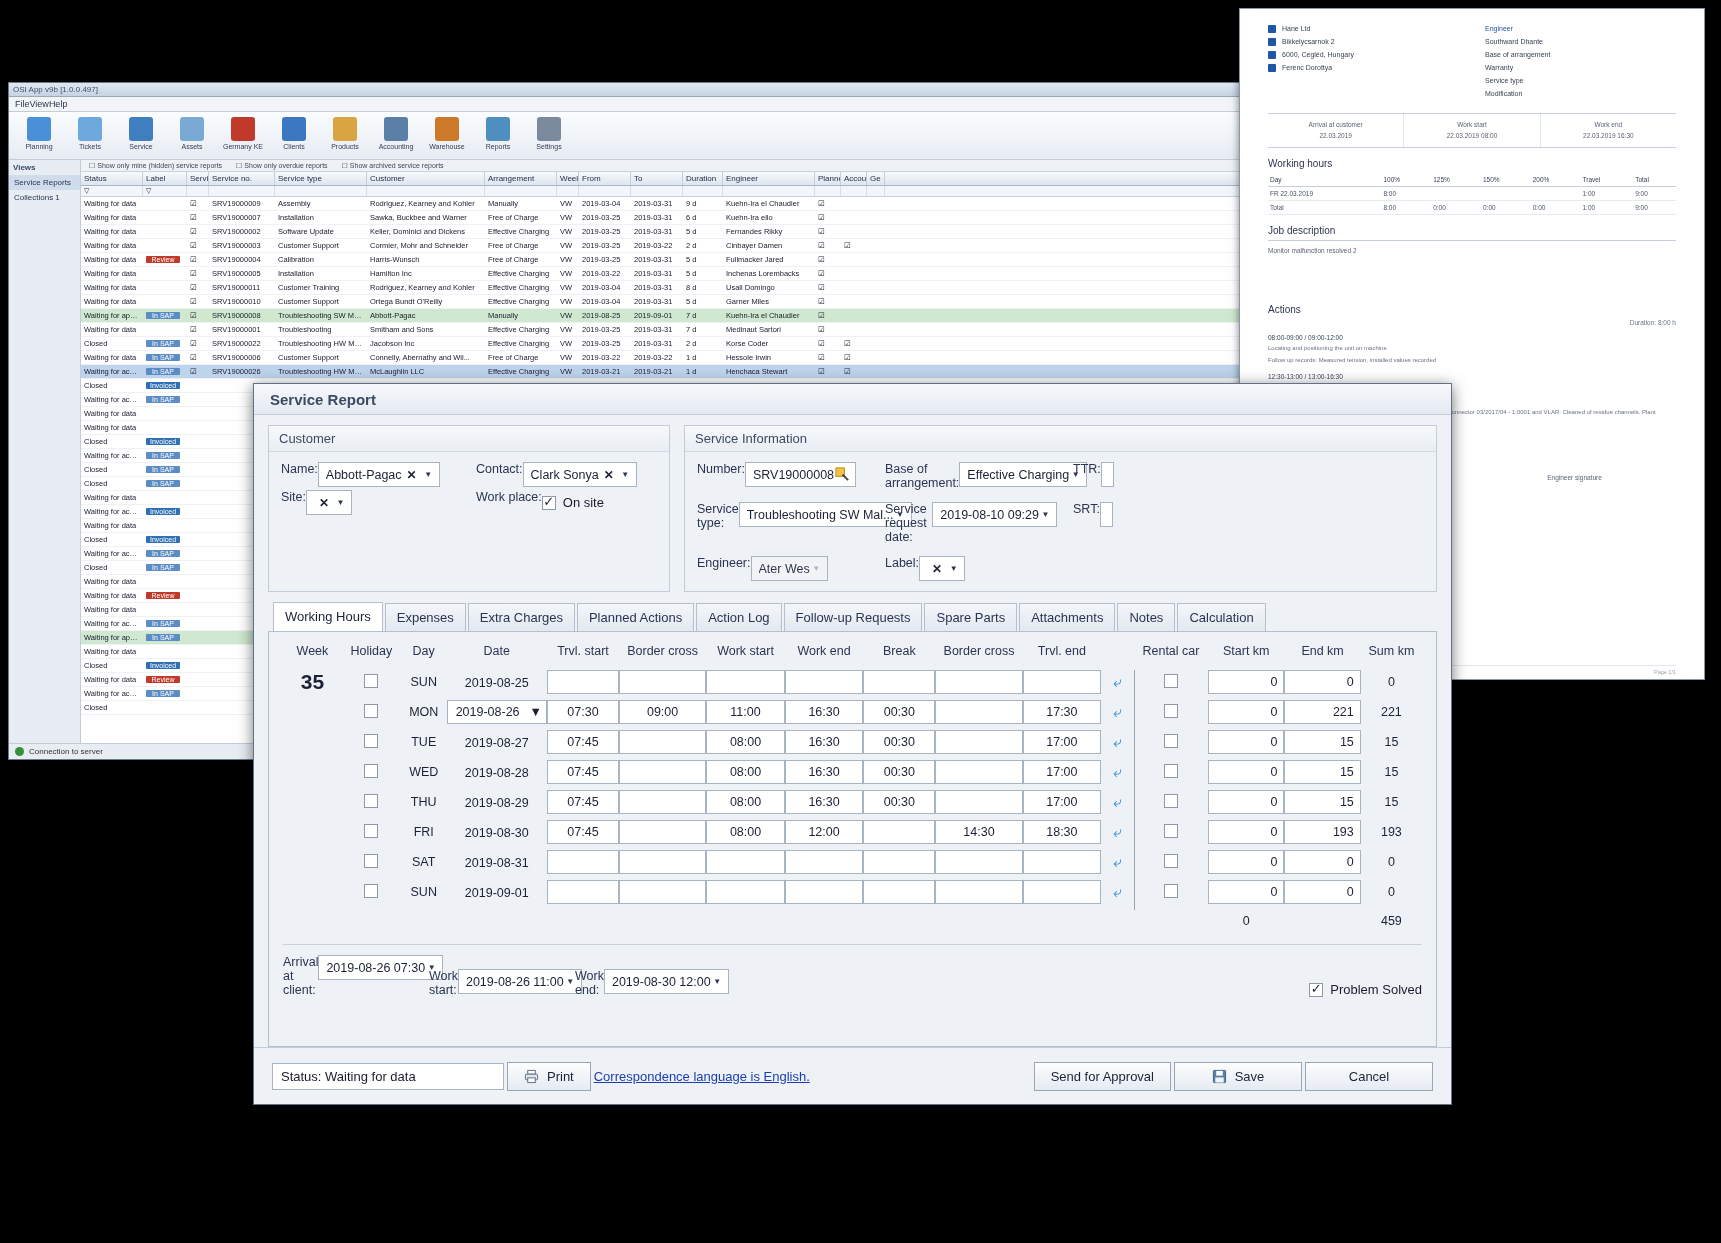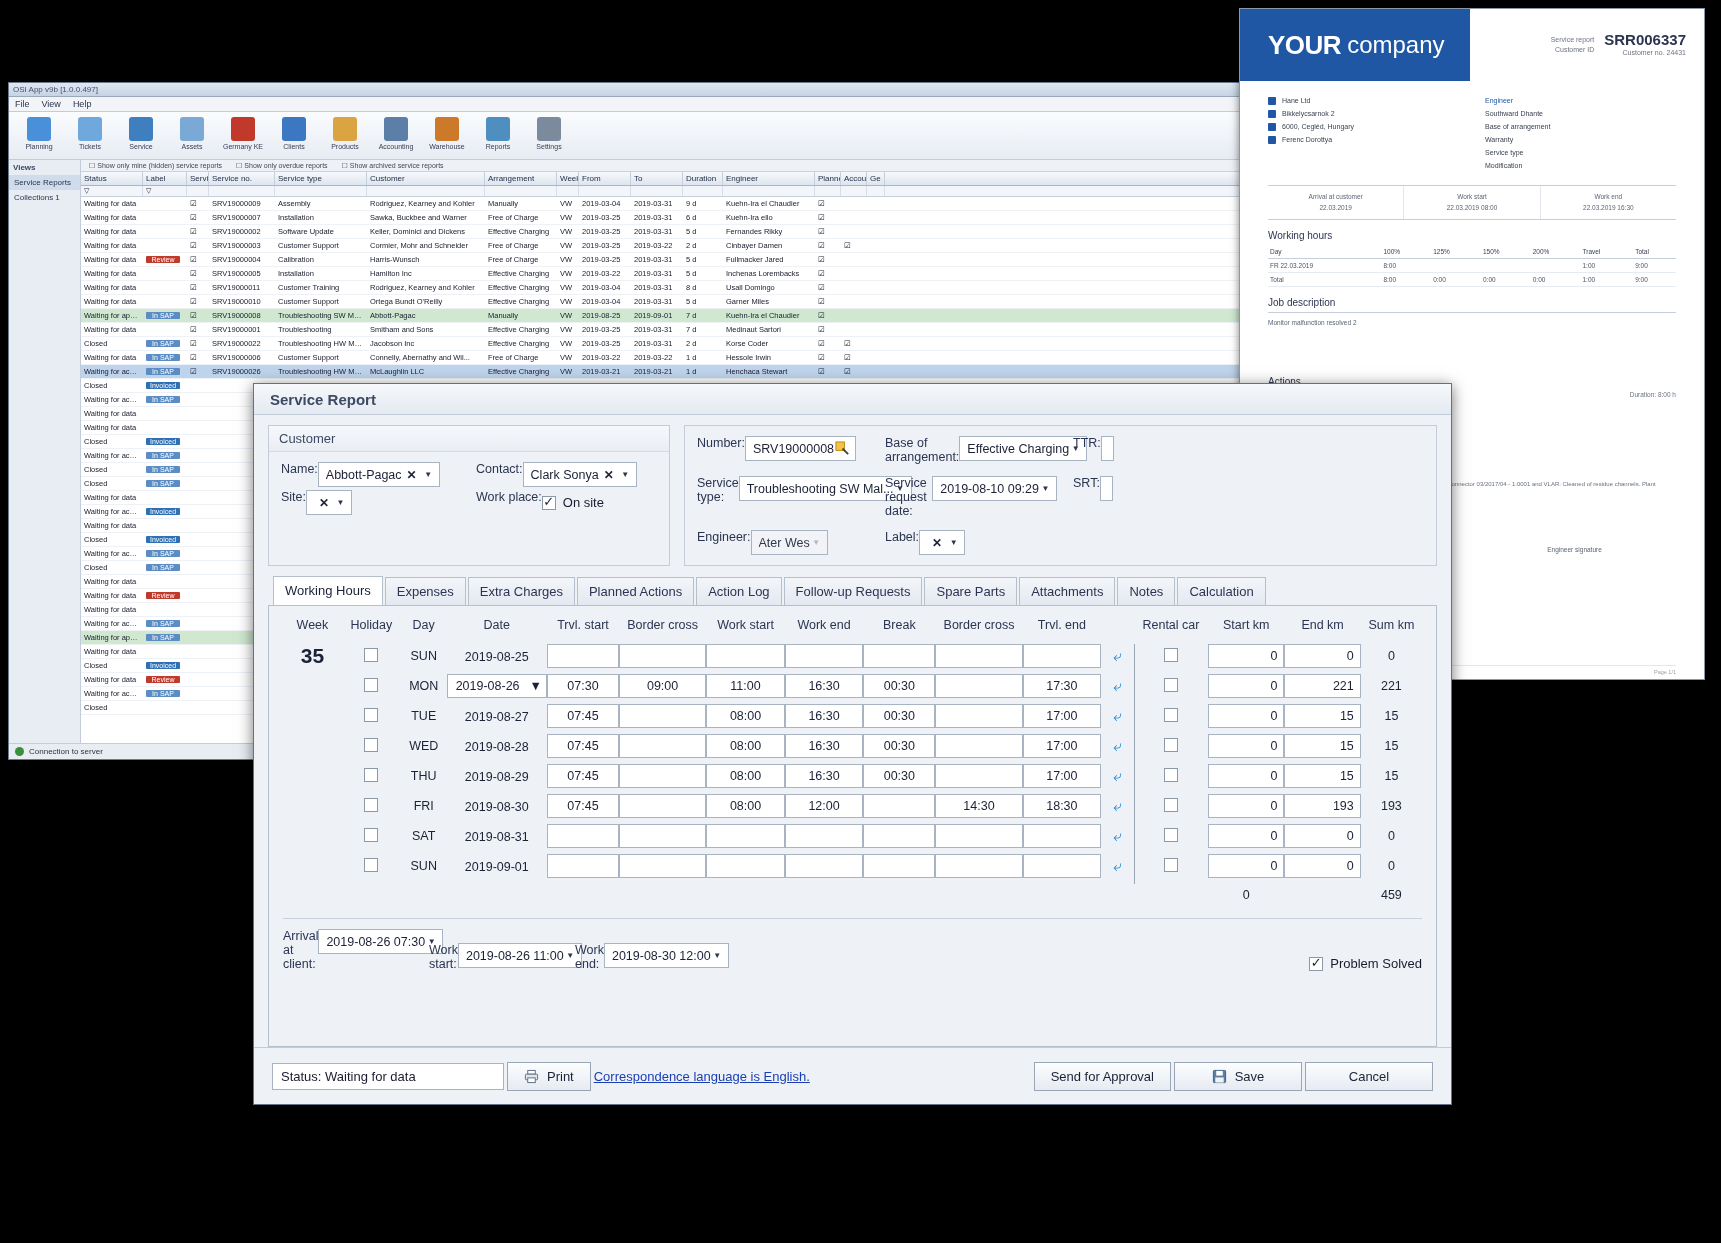--- a/index.html
+++ b/index.html
@@ -21,21 +21,21 @@
     border:1px solid #6a7a8c;
     box-shadow:0 0 6px rgba(0,0,0,.6);
     overflow:hidden;
   }
   .bw-title{
     height:14px; background:linear-gradient(#dfe8f2,#c5d3e3);
     border-bottom:1px solid #9aa9ba; font-size:8px; padding:2px 4px; color:#44506a;
   }
   .bw-menu{
     height:15px; background:#f2f4f8; border-bottom:1px solid #c3ccd8;
-    font-size:9px; padding:2px 6px; color:#2a3550; display:flex; gap:12px;
+    font-size:9px; padding:2px 6px; color:#2a3550; display:flex; 
   }
   .bw-toolbar{
     height:48px; background:linear-gradient(#fafcfe,#e7ecf3);
     border-bottom:1px solid #c3ccd8; display:flex; align-items:flex-start;
     padding:3px 6px; gap:3px;
   }
   .tb-item{ width:48px; text-align:center; font-size:7px; color:#333d55; line-height:1.1;}
   .tb-ico{ width:24px;height:24px;margin:2px auto 2px; border-radius:3px; position:relative;}
   .bw-body{ display:flex; height:calc(100% - 78px); }
   .bw-left{ width:72px; background:#e8edf4; border-right:1px solid #c3ccd8; font-size:8px;}
@@ -915,36 +915,20 @@
         </div>
     </div>
   </div>
   <div class="bw-footer">
     <span style="width:9px;height:9px;background:#3a8f3a;border-radius:50%;display:inline-block;"></span>
     <span>Connection to server</span>
   </div>
 </div>
 
 <div class="pdf">
-  <div class="pdf-hdr">
-    <div class="pdf-logo">
-      <b>YOUR</b>
-      <span>company</span>
-    </div>
-    <div class="pdf-hdr-right">
-      <div class="lbl">
-        <div>Service report</div>
-        <div>Customer ID</div>
-      </div>
-      <div>
-        <div class="num">SRR006337</div>
-        <div class="lbl">Customer no. 24431</div>
-      </div>
-    </div>
-  </div>
   <div class="pdf-body">
     <div class="pdf-two">
       <div class="pdf-col" id="pdf-cust">
           <div class="ln"><i class="ic"></i>Hane Ltd</div>
           <div class="ln"><i class="ic"></i>Bikkelycsarnok 2</div>
           <div class="ln"><i class="ic"></i>6000, Cegléd, Hungary</div>
           <div class="ln"><i class="ic"></i>Ferenc Dorottya</div>
         </div>
       <div class="pdf-col" id="pdf-eng">
           <div style="color:#1f57a4">Engineer</div>
@@ -1065,20 +1049,21 @@
               <div class="wp">
                 <span class="chk on"></span>
                 <span>On site</span>
               </div>
             </div>
           </div>
         </div>
       </div>
 
       <div class="gbox" style="flex:1;">
+        <div class="cap">Service Information</div>
         <div class="inner">
           <div class="row2">
             <div class="fld" style="width:172px;">
               <label>Number:</label>
               <div class="ctl">
                 <span class="val">SRV19000008</span>
                 <span class="magic">
                   <svg width="15" height="15" viewBox="0 0 16 16">
                     <rect x="1" y="1" width="9" height="9" fill="#f6c34a" stroke="#b8860b"></rect>
                     <path d="M8 8 L14 14" stroke="#444" stroke-width="2"></path>

